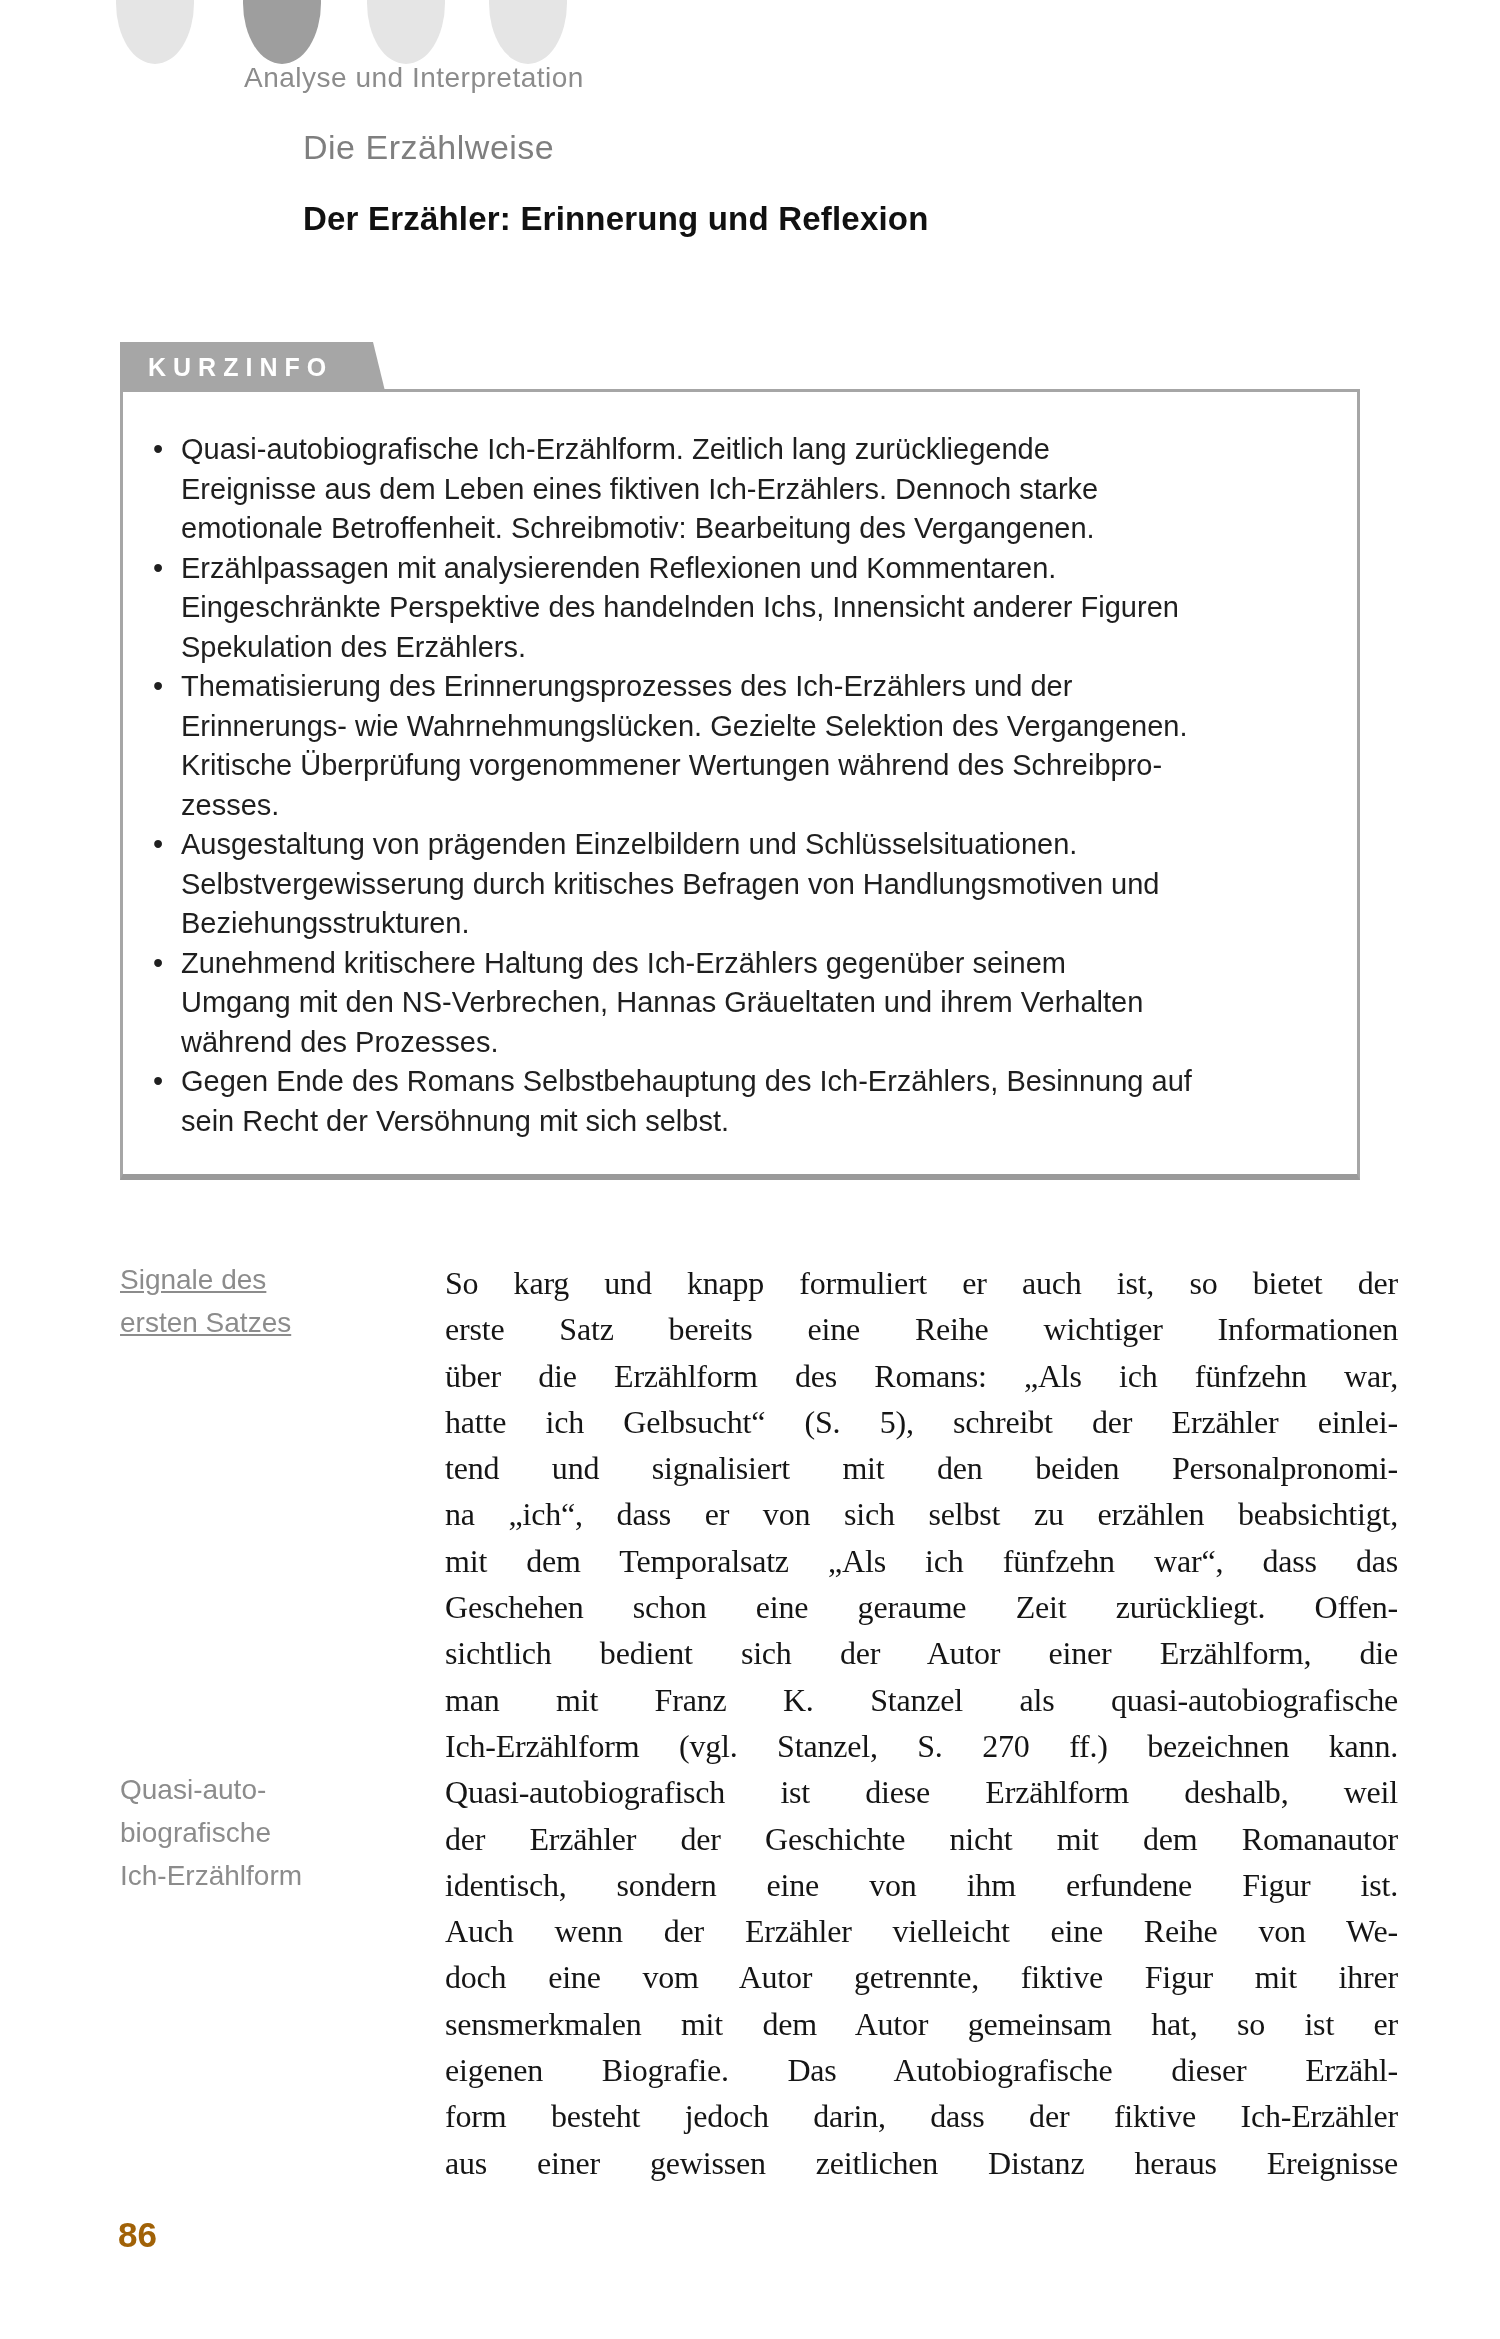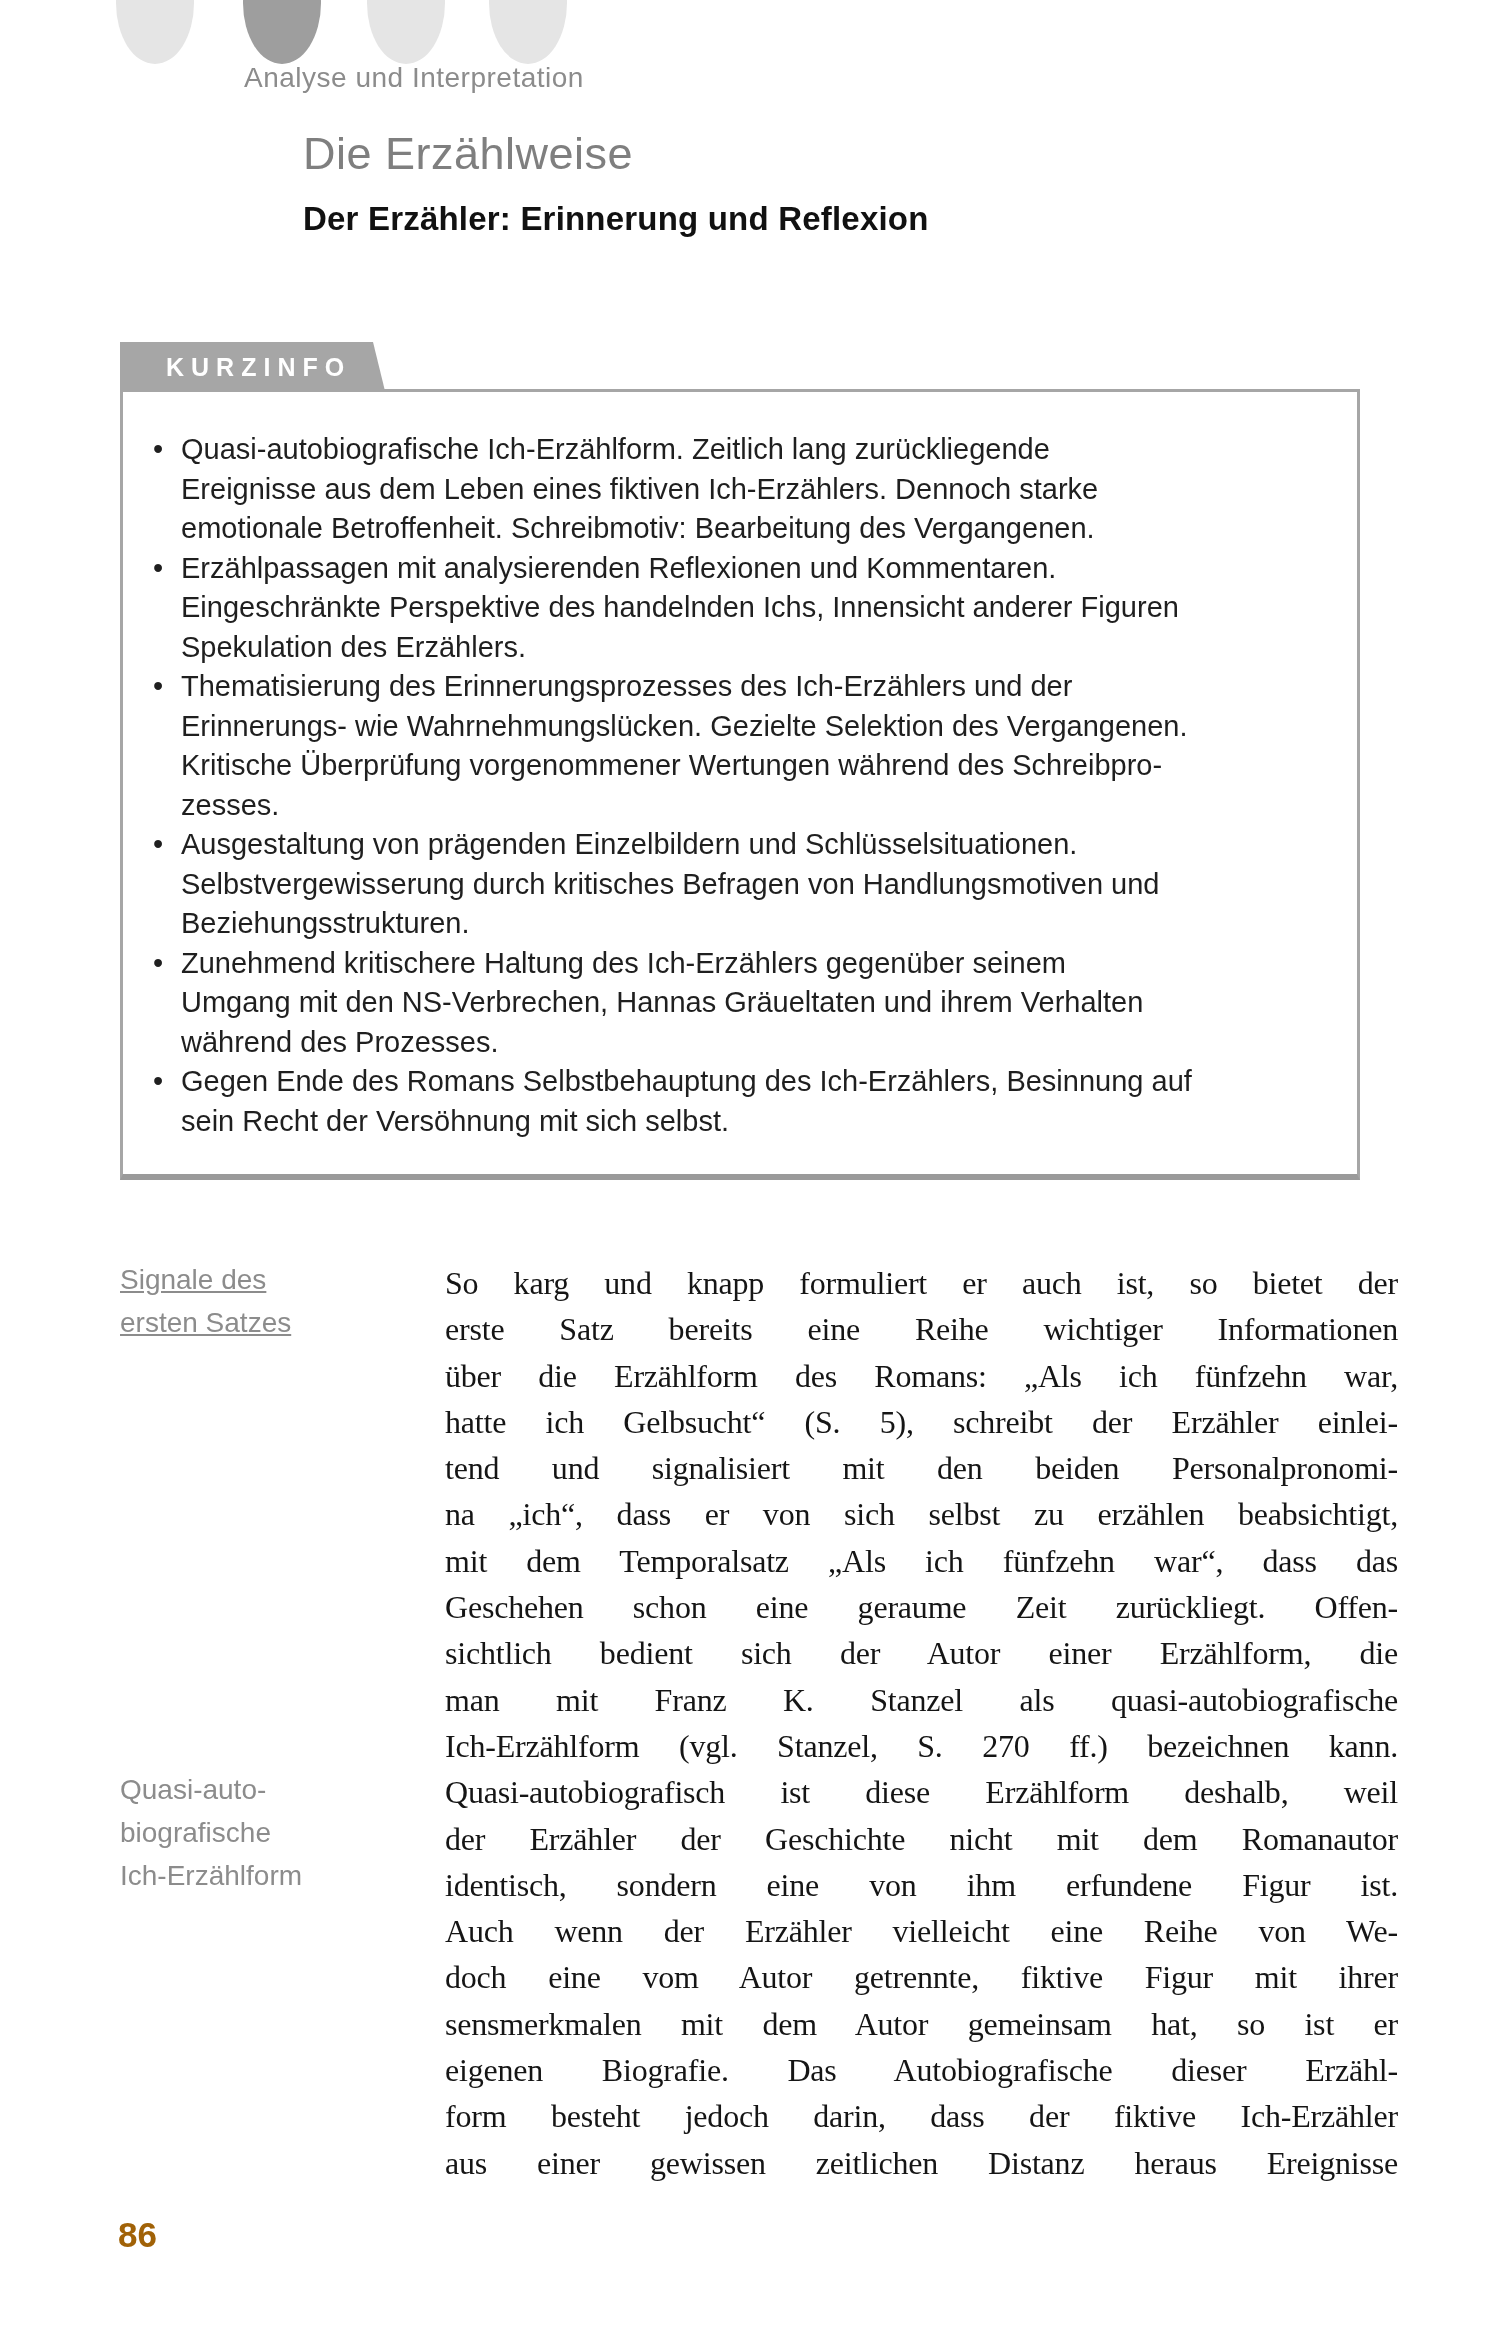--- a/index.html
+++ b/index.html
@@ -27,39 +27,39 @@
   .dot.d3{left:367px;}
   .dot.d4{left:489px;}
 
   .section-label{
     position:absolute;left:244px;top:62px;
     font-size:28px;color:var(--gray-text);
     letter-spacing:0.5px;
   }
   .page-title{
     position:absolute;left:303px;top:128px;
-    font-size:45px;color:#7f7f7f;
+    font-size:34px;color:#7f7f7f;
     letter-spacing:0.5px;
   }
   .page-subtitle{
     position:absolute;left:303px;top:200px;
     font-size:33px;font-weight:bold;color:#111111;
     letter-spacing:0.2px;
   }
 
   
   .kurzinfo-tab{
     position:absolute;left:120px;top:342px;
     width:265px;height:48px;
     background:var(--gray-accent);
     clip-path:polygon(0 0,253px 0,265px 49px,0 49px);
     color:#ffffff;font-weight:bold;
     font-size:25px;letter-spacing:7px;
     line-height:51px;
-    padding-left:46px;box-sizing:border-box;
+    padding-left:28px;box-sizing:border-box;
   }
   .kurzinfo-box{
     position:absolute;left:120px;top:389px;
     width:1240px;height:791px;
     border:3px solid var(--gray-accent);
     border-bottom:6px solid #9a9a9a;
     box-sizing:border-box;
     background:#ffffff;
   }
   .kurzinfo-content{

